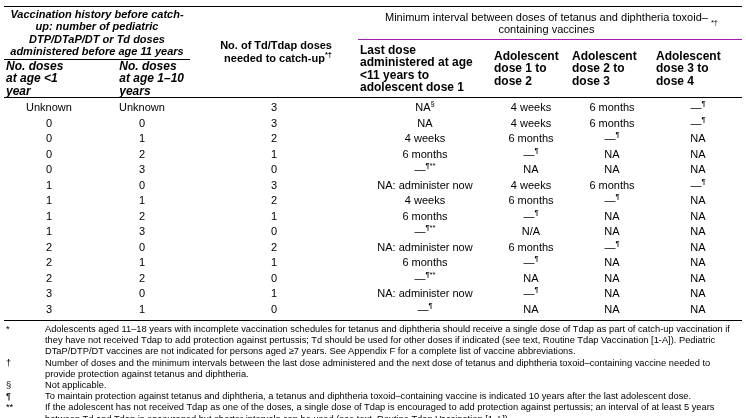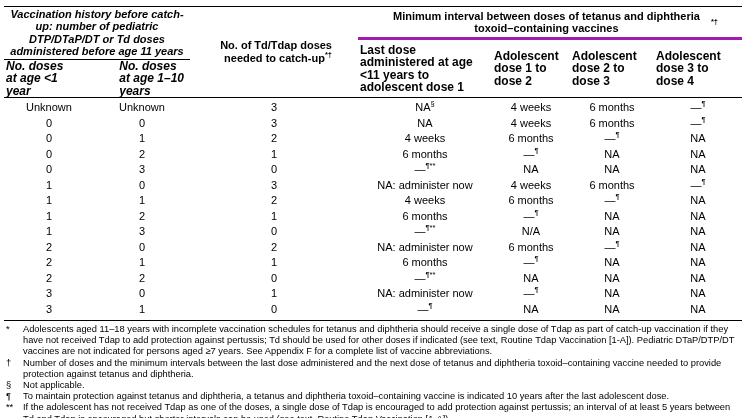--- a/index.html
+++ b/index.html
@@ -40,23 +40,23 @@
     display: flex; align-items: center; justify-content: center;
   }
   .h-mid .mid-label {
     text-align: right; font-weight: bold;
     font-size: 11px; line-height: 13px;
     padding: 0 26px;
   }
   .h-right { flex: 1; display: flex; flex-direction: column; }
   .h-right .group-title {
     height: 33px;
-    border-bottom: 3px solid #a21caf;
+    border-bottom: 1px solid #a21caf;
     display: flex; align-items: center; justify-content: flex-end;
-    text-align: center; font-weight: bold;
+    text-align: center; font-weight: normal;
     font-size: 11px; line-height: 12.5px;
     padding: 0 24px; box-sizing: border-box;
   }
   .h-right .subrow { flex: 1; display: flex; align-items: center; }
   .hcell {
     text-align: left; font-weight: bold;
     font-size: 12px; line-height: 12.5px;
     padding: 0 2px; box-sizing: border-box;
   }
   .c1 { width: 90px; }
@@ -88,21 +88,21 @@
     vertical-align: super;
   }
   
   .footnotes {
     padding: 3px 2px 0 2px;
     font-size: 9.3px;
     line-height: 11.2px;
   }
   .footnote { display: flex; }
   .fn-marker { flex: none; width: 17px; }
-  .fn-text { flex: 1; }
+  .fn-text { flex: 1; margin-left: 22px; }
 </style>
 </head>
 <body>
 
 <div class="page">
 
   <div class="thead">
 
     <div class="h-left">
       <div class="group-title">Vaccination history before catch-up: number of pediatric DTP/DTaP/DT or Td doses administered before age 11 years</div>

